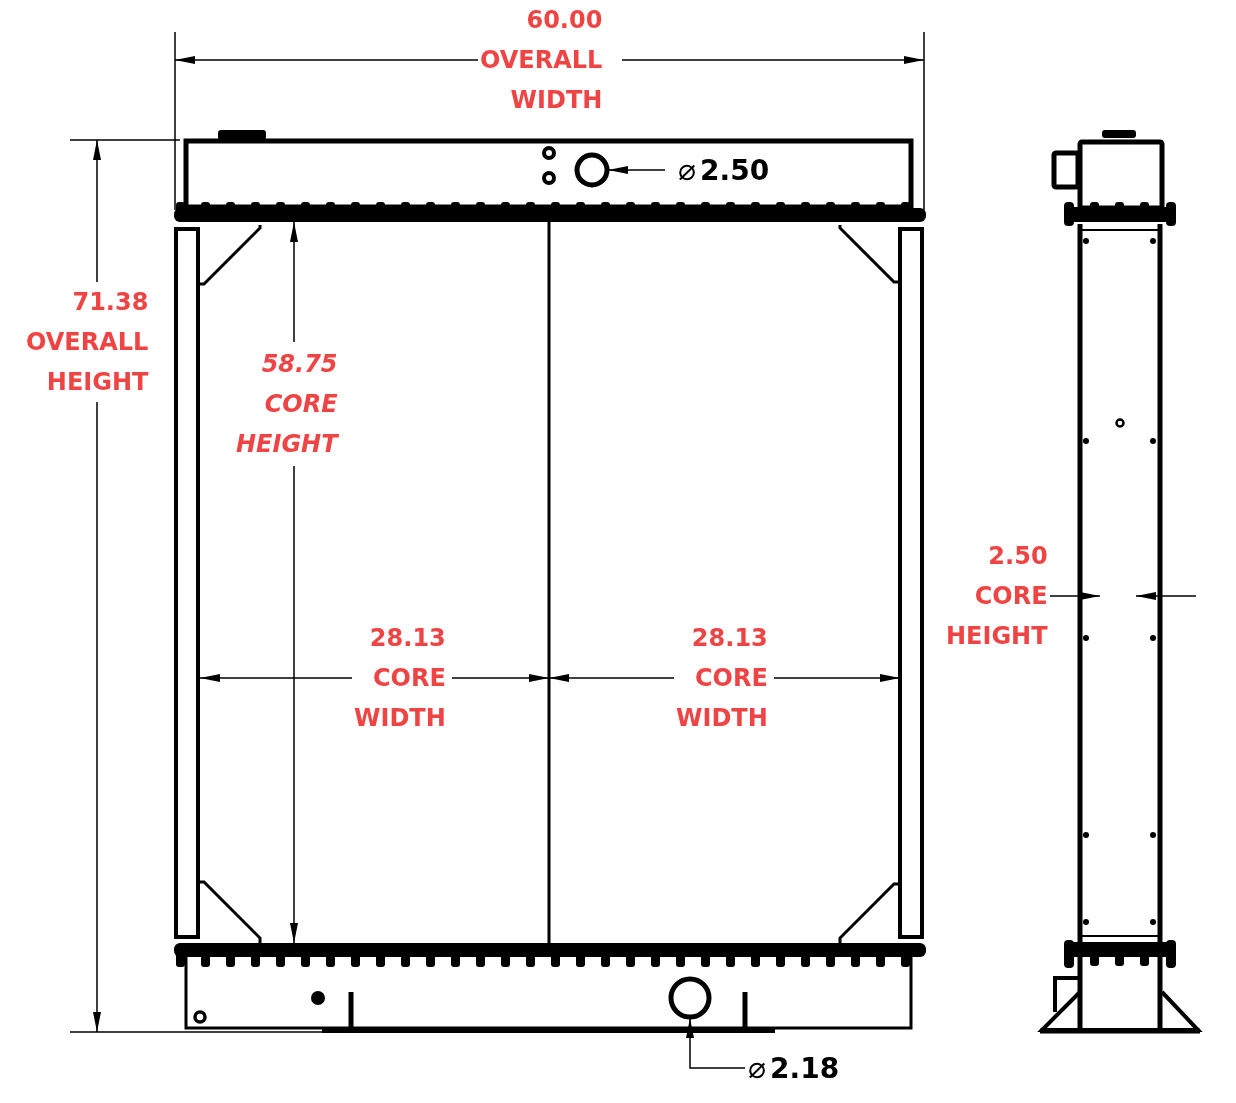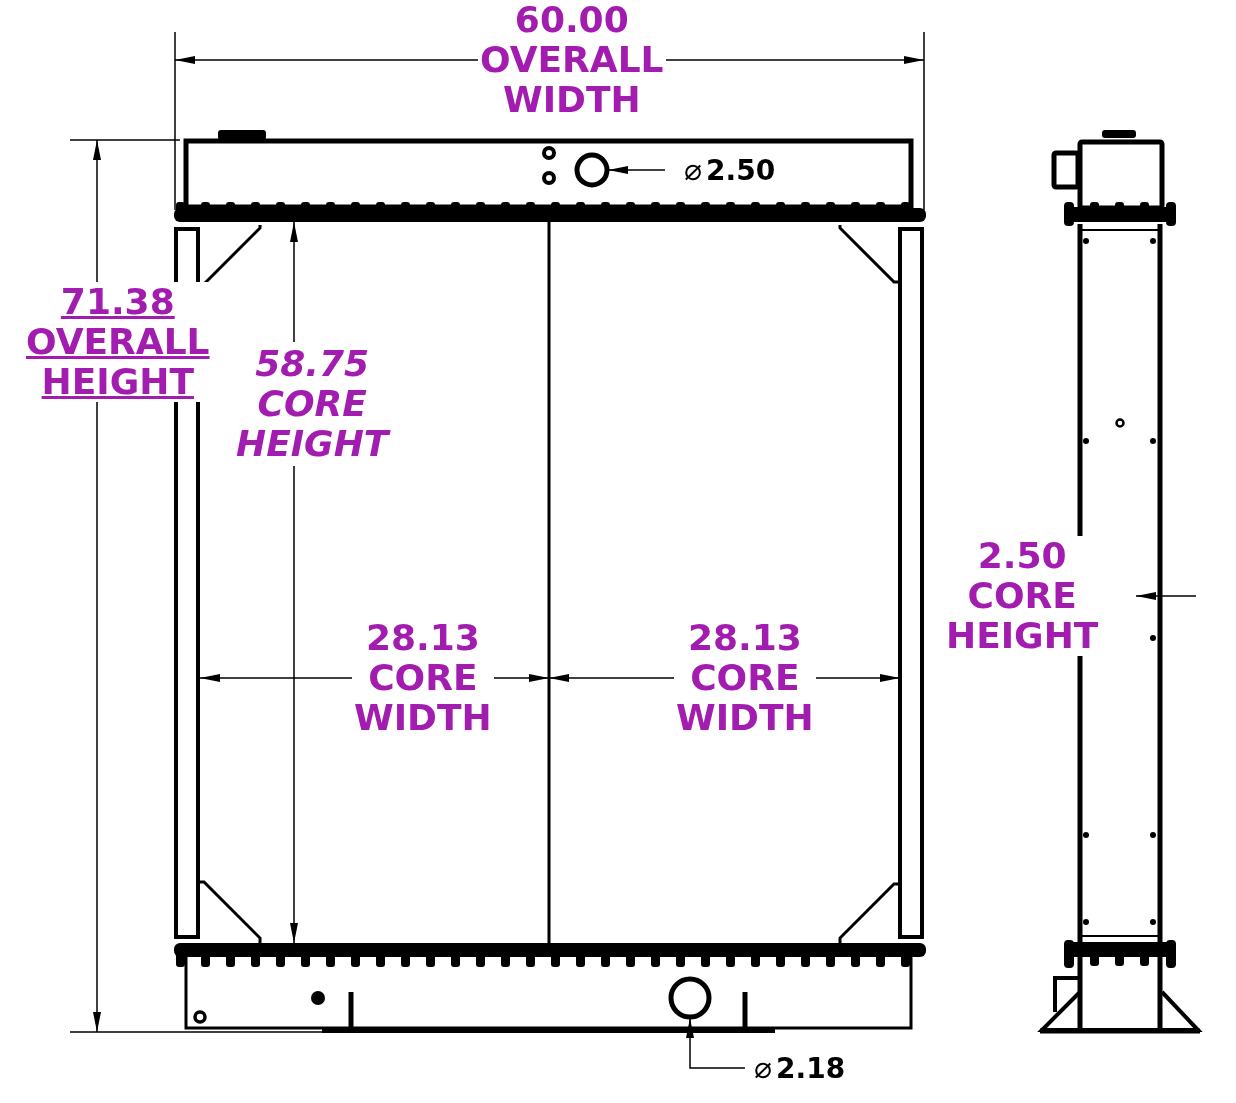--- a/index.html
+++ b/index.html
@@ -2,38 +2,37 @@
 <html><head>
 <meta charset="utf-8">
 <style>
   html, body { margin: 0; padding: 0; background: #ffffff; }
   body { width: 1236px; height: 1103px; overflow: hidden; position: relative; }
   #drawing { position: absolute; left: 0; top: 0; }
   .lbl {
     position: absolute;
     font-family: "DejaVu Sans", sans-serif;
     font-weight: bold;
-    font-size: 36px;
+    font-size: 24px;
     line-height: 40px;
-    color: #a21caf;
-    text-align: center;
+    color: #ef4444;
+    text-align: right;
     background: #fff;
     padding: 0 2px;
     white-space: nowrap;
   }
   .lbl span { display: block; }
   .callout {
     position: absolute;
     font-family: "DejaVu Sans", sans-serif;
     font-weight: bold;
     font-size: 28px;
     color: #000;
     white-space: nowrap;
     line-height: 32px;
-    margin-left: 6px;
   }
   .callout .phi { font-weight: normal; font-size: 30px; margin-right: 4px; }
 </style>
 </head>
 <body>
 
 <svg id="drawing" width="1236" height="1103" viewBox="0 0 1236 1103" xmlns="http://www.w3.org/2000/svg">
   <defs>
     <marker id="arr" viewBox="0 0 20 10" refX="20" refY="5" markerWidth="20" markerHeight="10" orient="auto-start-reverse" markerUnits="userSpaceOnUse">
       <path d="M0,1 L20,5 L0,9 z" fill="#000"></path>
@@ -220,21 +219,21 @@
     <line x1="1196" y1="596" x2="1136" y2="596" stroke-width="1.5" marker-end="url(#arr)"></line>
   </g>
 </svg>
 
 <div class="lbl" style="left:478px; top:0px;">
   <span>60.00</span>
   <span>OVERALL</span>
   <span>WIDTH</span>
 </div>
 
-<div class="lbl" style="left:24px; top:282px;text-decoration:underline;">
+<div class="lbl" style="left:24px; top:282px;">
   <span>71.38</span>
   <span>OVERALL</span>
   <span>HEIGHT</span>
 </div>
 
 <div class="lbl" style="left:234px; top:344px;font-style:italic;">
   <span>58.75</span>
   <span>CORE</span>
   <span>HEIGHT</span>
 </div>

